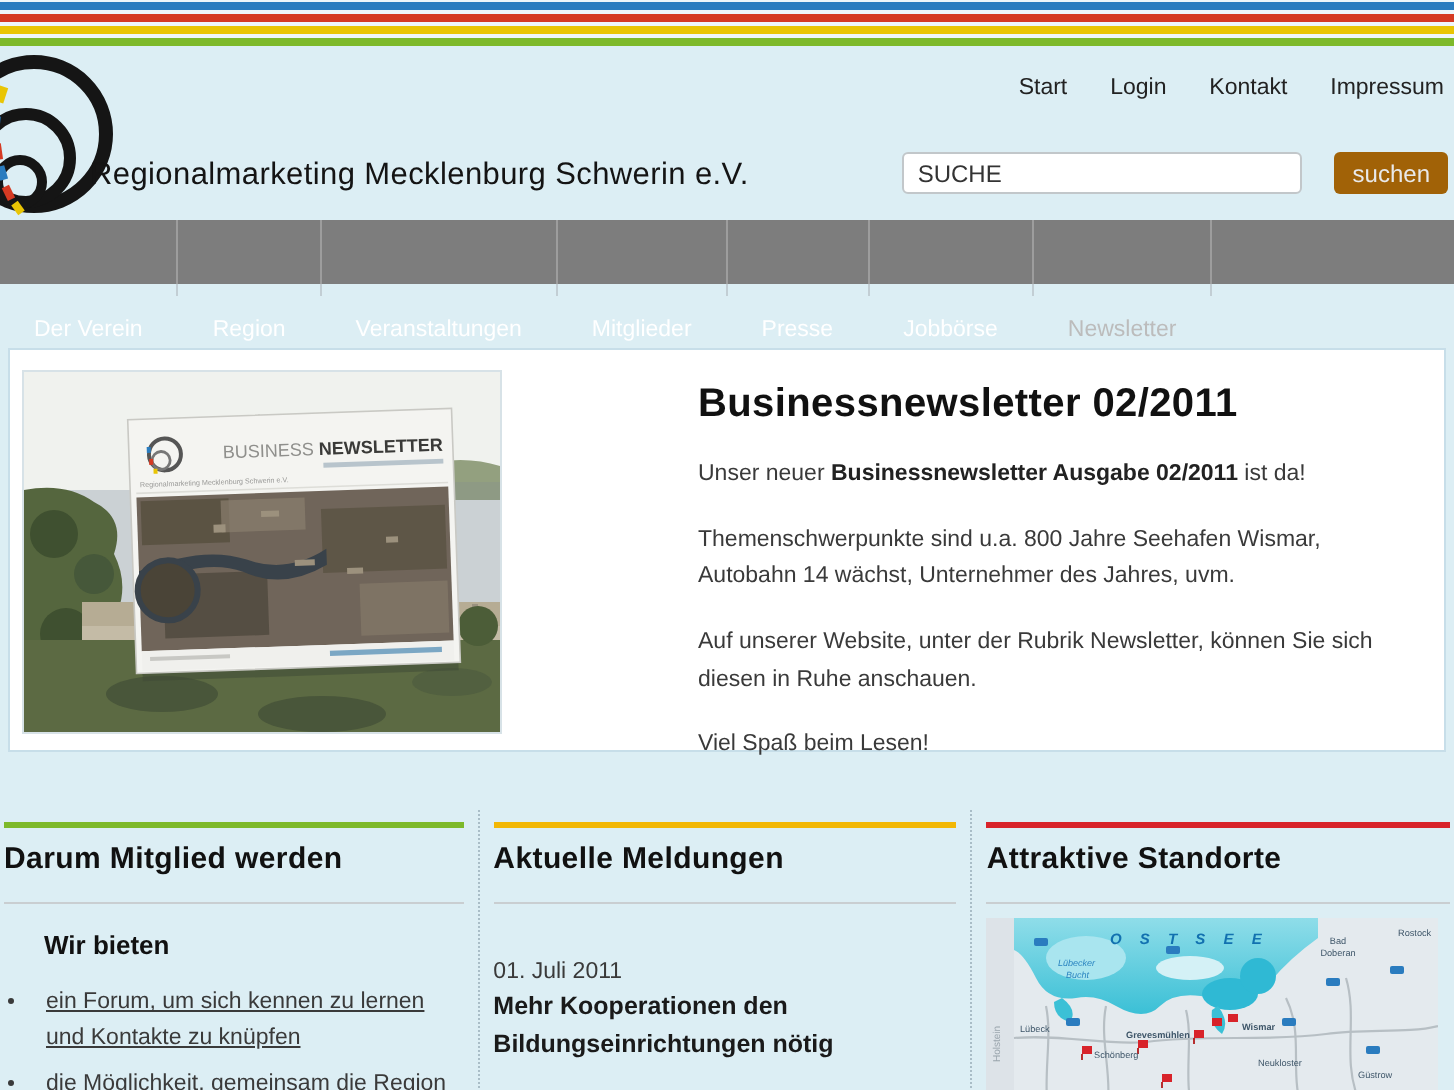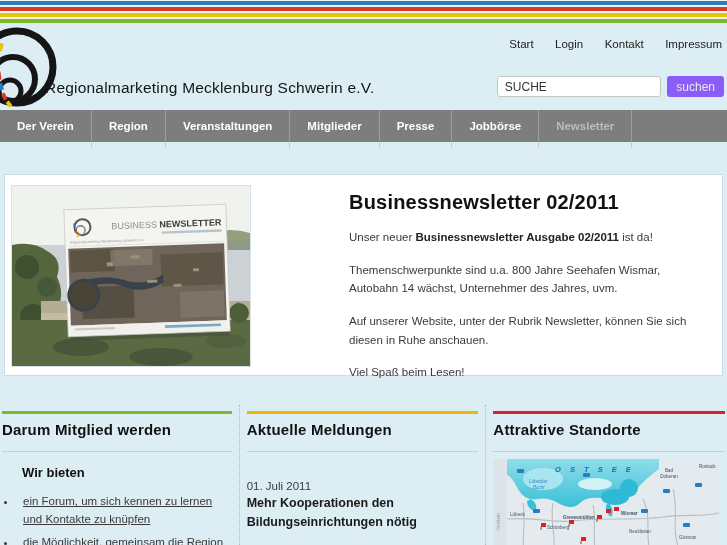--- a/index.html
+++ b/index.html
@@ -16,36 +16,36 @@
   .stripes .pad { height:1px; background:#eef6fa; }
 
   
   .header { position:relative; height:87px; }
   .logo-svg { position:absolute; left:-16px; top:2px; }
   .site-title { position:absolute; left:45px; top:56px; font-size:15.5px; color:#141414; letter-spacing:0.2px; }
   .top-links { position:absolute; top:11px; right:5px; }
   .top-links a { font-size:11.5px; color:#222; text-decoration:none; margin-left:17px; }
   .search-area { position:absolute; top:53px; right:3px; }
   .search-input {
-    width:164px; height:21px; border:1px solid #c2c7ca; border-radius:3px;
+    width:200px; height:21px; border:1px solid #c2c7ca; border-radius:3px;
     padding:0 7px; font-size:12px; color:#333; background:#fff; vertical-align:middle;
     font-family:"Liberation Sans","DejaVu Sans",sans-serif;
   }
   .search-btn {
-    height:21px; margin-left:2px; padding:0 9px; border:0; border-radius:3px;
-    background:#8b5cf6; color:#e9e9e9; font-size:12px; vertical-align:middle; cursor:pointer;
+    height:21px; margin-left:12px; padding:0 9px; border:0; border-radius:3px;
+    background:#a16207; color:#e9e9e9; font-size:12px; vertical-align:middle; cursor:pointer;
     font-family:"Liberation Sans","DejaVu Sans",sans-serif;
   }
 
   
   .nav { background:#7d7d7d; height:32px; }
   .nav ul { list-style:none; display:flex; height:32px; }
   .nav li { position:relative; border-right:1px solid #9d9d9d; }
   .nav li::after { content:""; position:absolute; right:-1px; bottom:-6px; width:1px; height:6px; background:#c2ced4; }
-  .nav a { display:block; padding:0 17px; line-height:32px; font-size:11.5px; font-weight:bold; color:#fff; text-decoration:none; }
+  .nav a { display:block; padding:0 17px; line-height:32px; font-size:11.5px; font-weight:normal; color:#fff; text-decoration:none;margin-top:39px; }
   .nav a.muted { color:#bcbcbc; }
 
   
   .content-box {
     position:relative; margin:32px 4px 0; height:202px;
     background:#fff; border:1px solid #c7dee9;
   }
   .photo { position:absolute; left:6px; top:10px; }
   .main-text { position:absolute; left:344px; top:8px; right:18px; }
   .main-text h1 { font-size:20px; color:#111; margin:8px 0 14px; letter-spacing:0.2px; }

